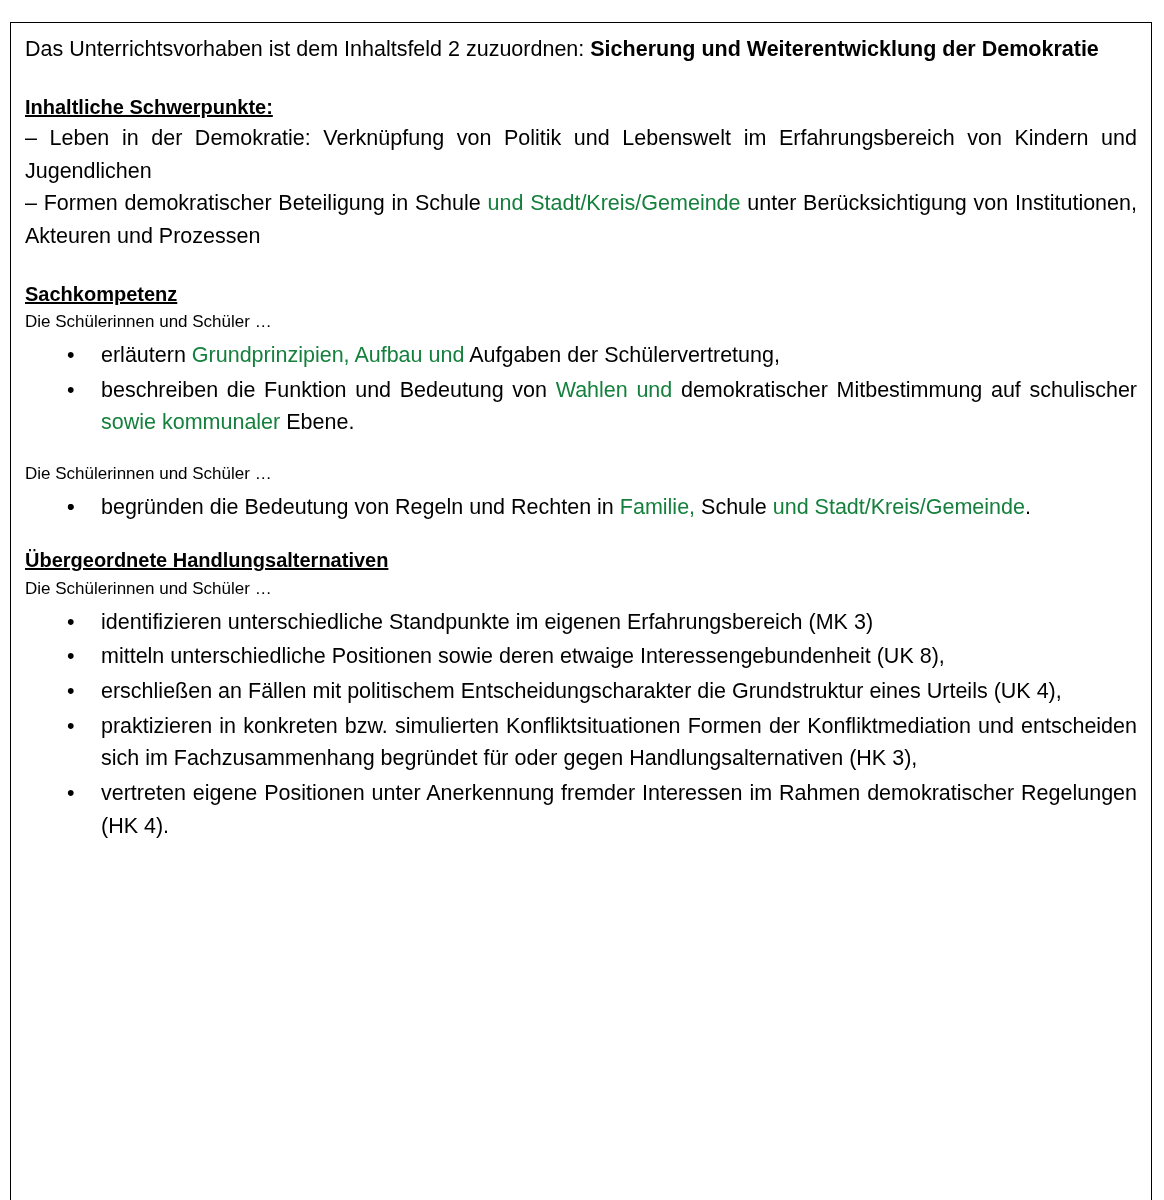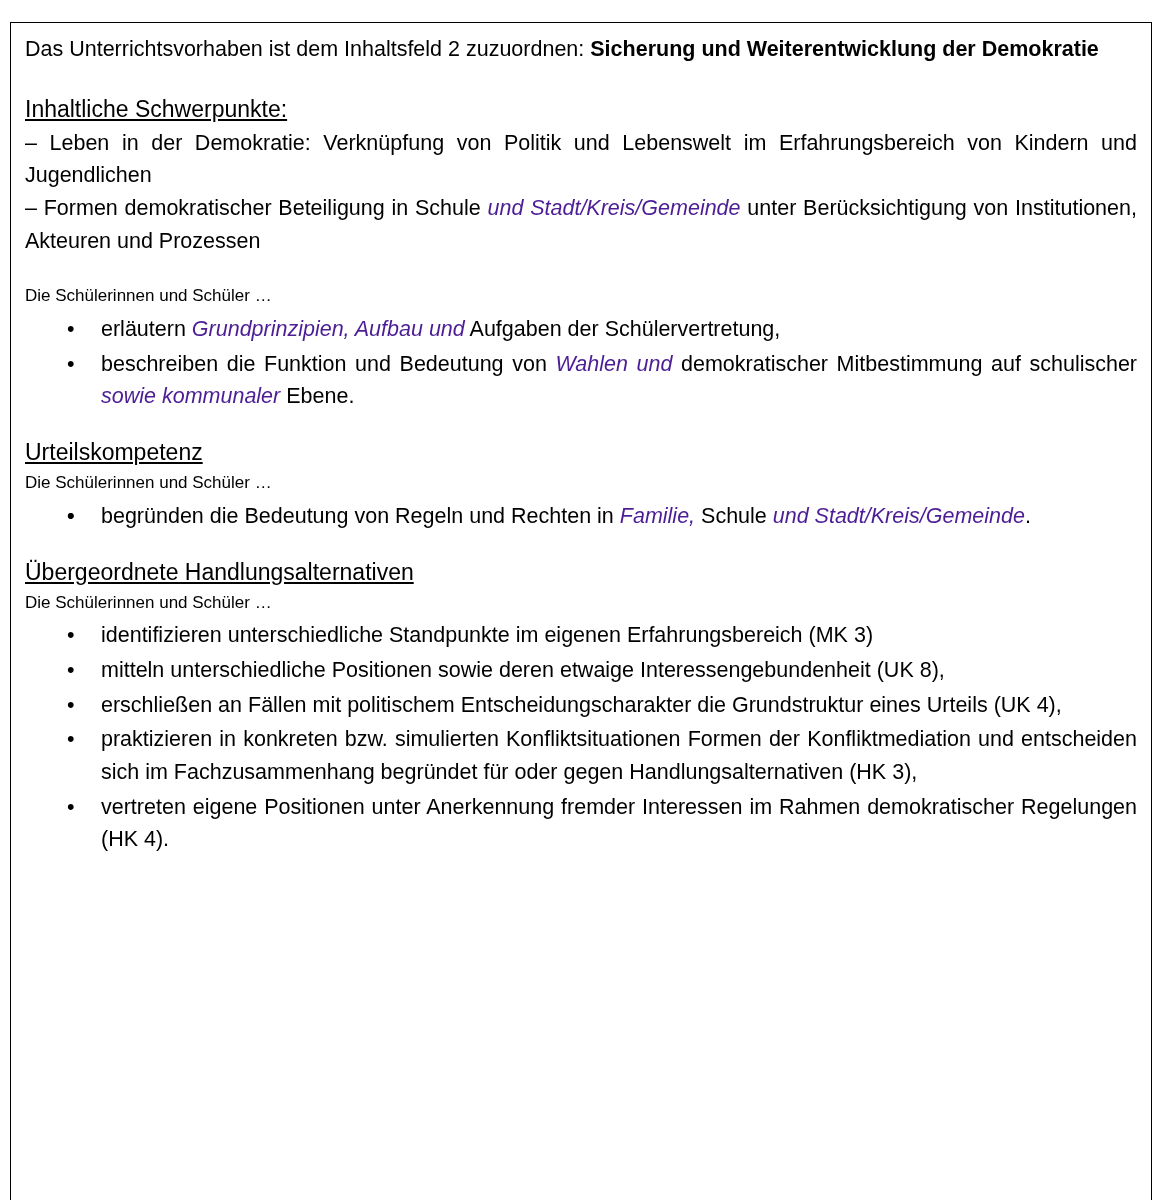--- a/index.html
+++ b/index.html
@@ -30,22 +30,21 @@
   .para {
     font-size: 21.5px;
     line-height: 1.52;
     text-align: justify;
     margin: 0;
   }
   .bold {
     font-weight: bold;
   }
   .grey {
-    color: #4c1d95;
-    font-style: italic;
+    color: #15803d;
   }
   .spacer {
     height: 26px;
   }
   .spacer-sm {
     height: 20px;
   }
   ul.bullets {
     margin: 4px 0 0 0;
     padding: 0 0 0 0;
@@ -63,24 +62,25 @@
     position: absolute;
     left: 42px;
     top: 0;
     font-size: 21.5px;
     line-height: 1.52;
   }
   ul.bullets li.nojust {
     text-align: left;
   }
   .heading {
-    font-size: 23px;
+    font-size: 20px;
     line-height: 1.52;
     text-decoration: underline;
     margin: 0;
+    font-weight: bold;
   }
   .subline {
     font-size: 17px;
     line-height: 1.52;
     margin: 0;
   }
 </style>
 </head>
 <body>
 
@@ -93,31 +93,31 @@
 
     <div>
       <p class="heading">Inhaltliche Schwerpunkte:</p>
       <p class="para"><span>– Leben in der Demokratie: Verknüpfung von Politik und Lebenswelt im Erfahrungsbereich von Kindern und Jugendlichen</span></p>
       <p class="para"><span>– Formen demokratischer Beteiligung in Schule </span><span class="grey">und Stadt/Kreis/Gemeinde</span><span> unter Berücksichtigung von Institutionen, Akteuren und Prozessen</span></p>
     </div>
 
     <div class="spacer"></div>
 
     <div>
+      <p class="heading">Sachkompetenz</p>
       <p class="subline">Die Schülerinnen und Schüler …</p>
       <ul class="bullets">
         <li class="nojust"><span class="dot">•</span><span>erläutern </span><span class="grey">Grundprinzipien, Aufbau und</span><span> Aufgaben der Schülervertretung,</span></li>
         <li><span class="dot">•</span><span>beschreiben die Funktion und Bedeutung von </span><span class="grey">Wahlen und</span><span> demokratischer Mitbestimmung auf schulischer </span><span class="grey">sowie kommunaler</span><span> Ebene.</span></li>
       </ul>
     </div>
 
     <div class="spacer-sm"></div>
 
     <div>
-      <p class="heading">Urteilskompetenz</p>
       <p class="subline">Die Schülerinnen und Schüler …</p>
       <ul class="bullets">
         <li><span class="dot">•</span></li>
         <li><span class="dot">•</span><span>begründen die Bedeutung von Regeln und Rechten in </span><span class="grey">Familie,</span><span> Schule </span><span class="grey">und Stadt/Kreis/Gemeinde</span><span>.</span></li>
       </ul>
     </div>
 
     <div class="spacer-sm"></div>
 
     <div>

